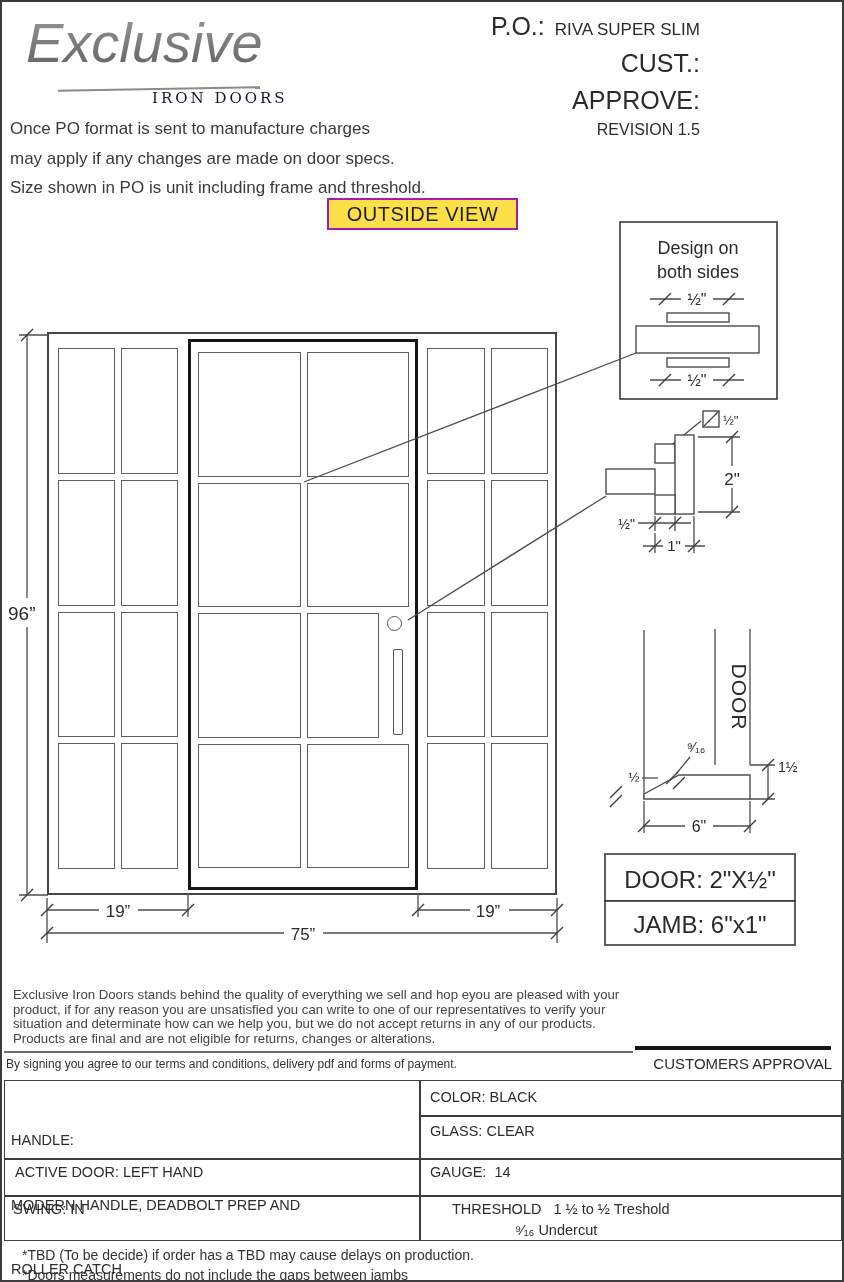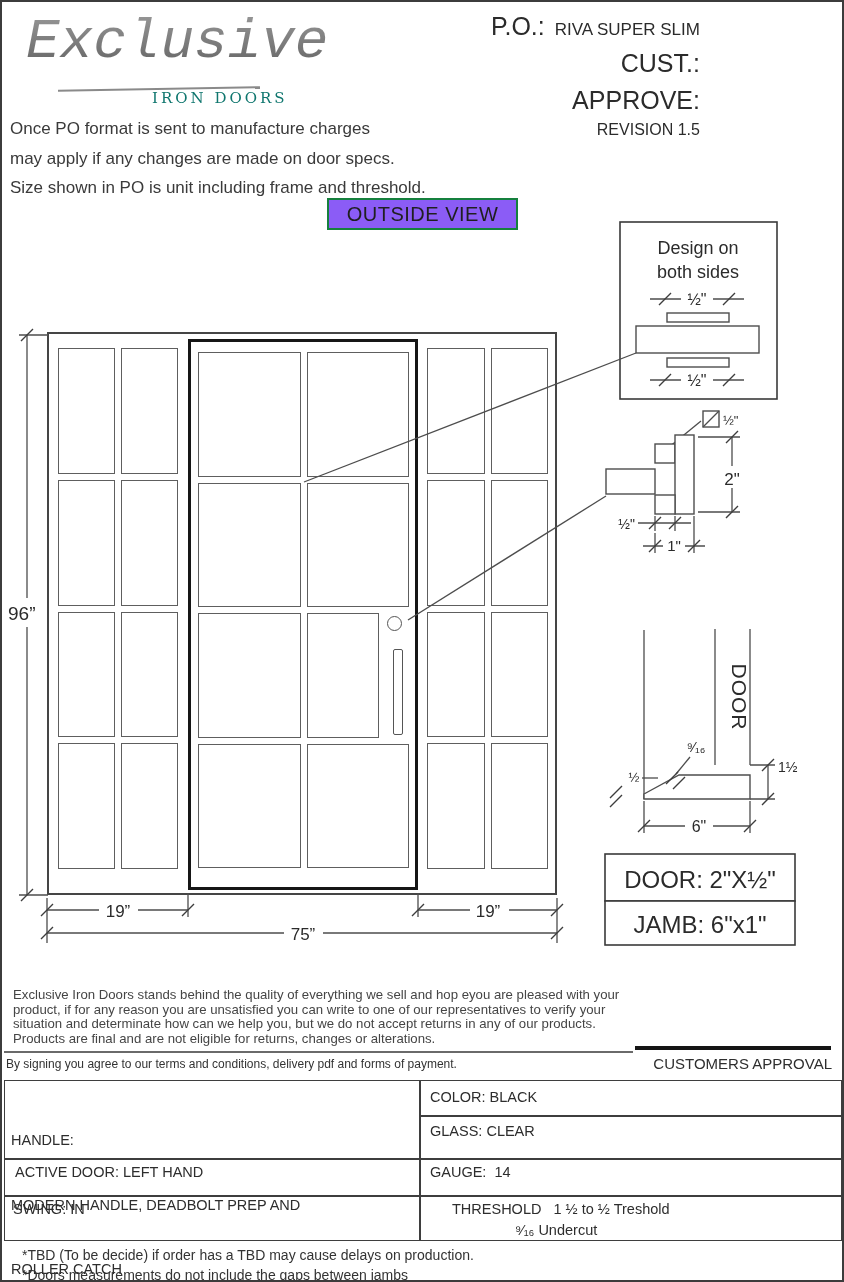--- a/index.html
+++ b/index.html
@@ -1,32 +1,32 @@
 <!DOCTYPE html>
 <html><head>
 <meta charset="utf-8">
 <style>
   html,body{margin:0;padding:0;background:#ddd;}
   .page{position:relative;width:844px;height:1282px;background:#fff;margin:0 auto;
         border:2px solid #3c3c3c;box-sizing:border-box;overflow:hidden;
         font-family:"Liberation Sans",sans-serif;color:#2b2b2b;}
   .abs{position:absolute;}
   
-  .logo-script{left:24px;top:8px;font-family:Liberation Mono, monospace;font-style:italic;
+  .logo-script{left:24px;top:8px;font-family:Liberation Sans, sans-serif;font-style:italic;
        font-size:56px;font-weight:400;color:#7e7e7e;
        background:linear-gradient(180deg,#9a9a9a,#5f5f5f);-webkit-background-clip:text;background-clip:text;-webkit-text-fill-color:transparent;}
   .logo-underline{left:56px;top:86px;width:202px;height:2px;background:#8a8a8a;transform:rotate(-1deg);}
-  .logo-sub{left:150px;top:87px;font-family:"DejaVu Serif",serif;font-size:15px;letter-spacing:3px;color:#0f766e;}
+  .logo-sub{left:150px;top:87px;font-family:"DejaVu Serif",serif;font-size:15px;letter-spacing:3px;color:#0f172a;}
   .disclaimer{left:8px;top:112px;font-size:17px;line-height:29.5px;color:#3a3a3a;}
   .po-block{left:489px;top:6px;color:#2b2b2b;text-align:right;}
   .po-line{font-size:25px;height:37px;line-height:37px;white-space:nowrap;}
   .po-value{font-size:17px;margin-left:10px;}
   .revision{font-size:16px;margin-left:14px;margin-top:2px;}
-  .view-box{left:325px;top:196px;width:187px;height:28px;border:2px solid #15803d;
-       font-size:20px;letter-spacing:.5px;display:flex;align-items:center;justify-content:center;color:#1f1f1f;background:#8b5cf6;}
+  .view-box{left:325px;top:196px;width:187px;height:28px;border:2px solid #a21caf;
+       font-size:20px;letter-spacing:.5px;display:flex;align-items:center;justify-content:center;color:#1f1f1f;background:#fde047;}
   
   .frame{left:45px;top:330px;width:510px;height:563px;border:2px solid #454545;box-sizing:border-box;}
   .grid{display:grid;grid-template-columns:1fr 1fr;grid-template-rows:repeat(4,1fr);gap:6px;box-sizing:border-box;}
   .pane{border:1.5px solid #5e5e5e;box-sizing:border-box;background:#fff;}
   .sidelite-left{left:56px;top:346px;width:120px;height:521px;}
   .sidelite-right{left:425px;top:346px;width:121px;height:521px;}
   .door-panel{left:186px;top:337px;width:230px;height:551px;border:3px solid #161616;box-sizing:border-box;background:#fff;}
   .door-glass{position:absolute;left:7px;top:10px;width:211px;height:516px;}
   .cell-split{display:flex;}
   .cell-split .pane{flex:1;}

